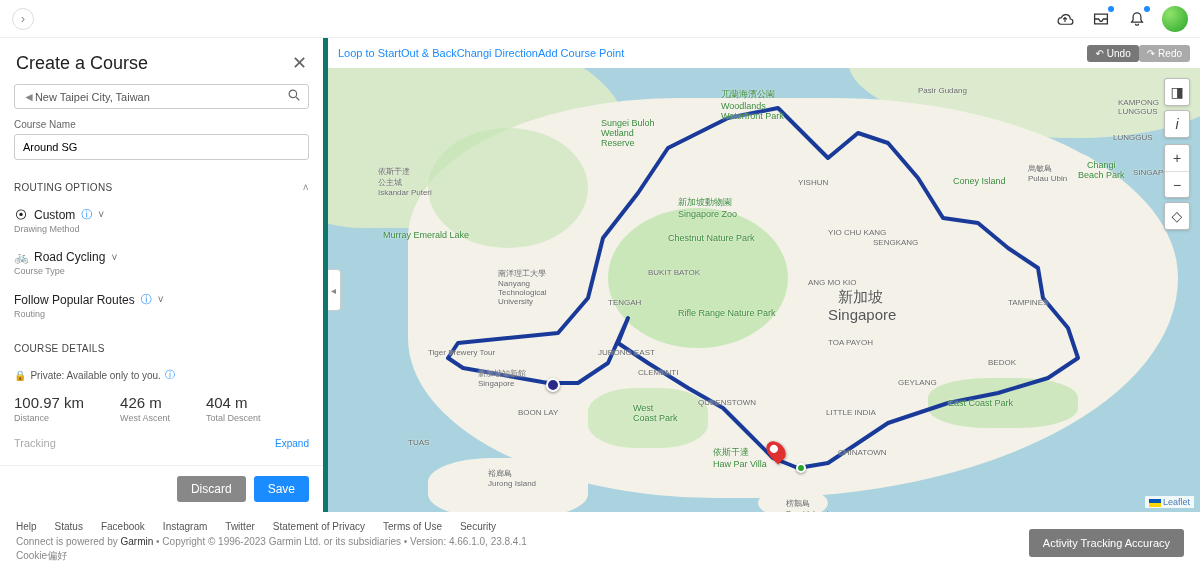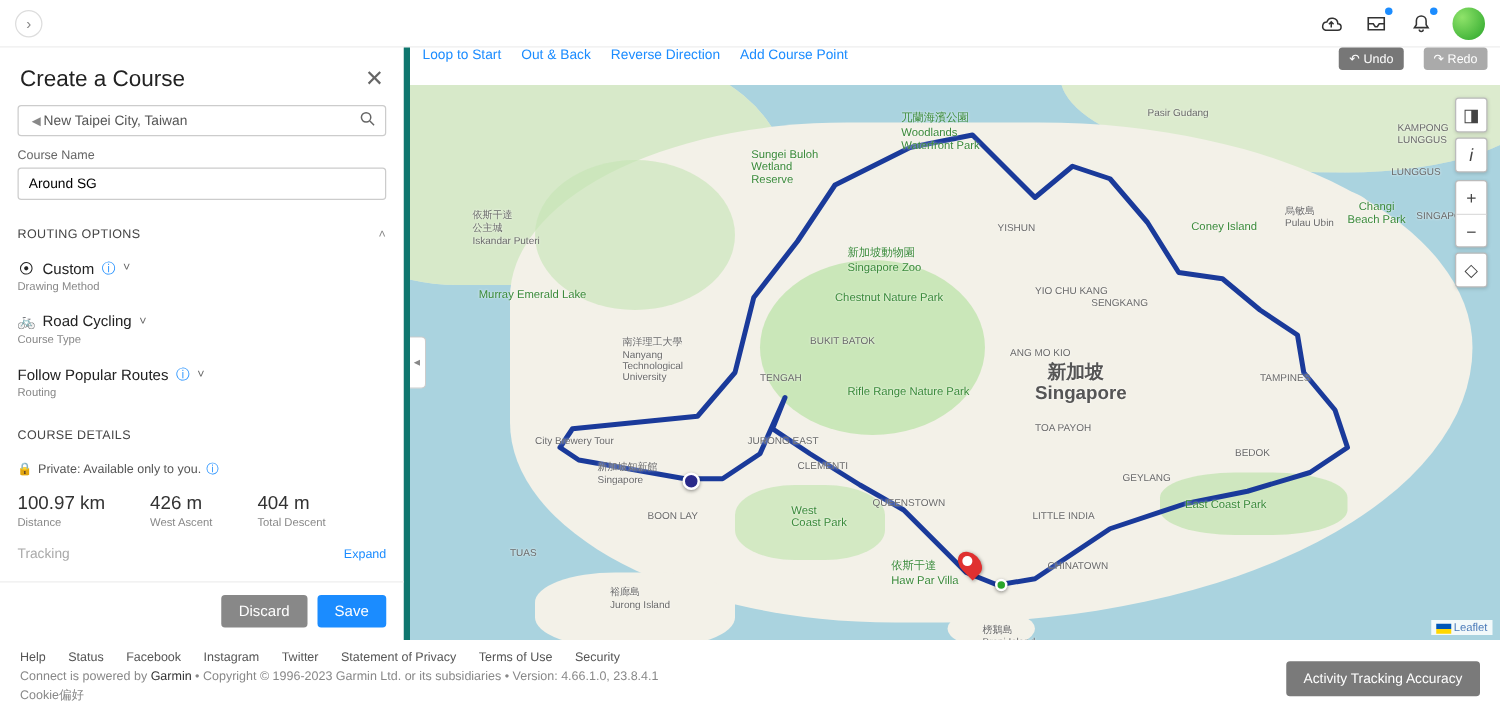--- a/index.html
+++ b/index.html
@@ -50,34 +50,34 @@
 .elev-row { display: flex; justify-content: space-between; align-items: center; font-size: 11px; color: #aaa; padding-top: 2px; }
 .elev-row .expand { color: #1b8cff; font-size: 10px; cursor: pointer; }
 
 .panel-foot { border-top: 1px solid #eee; padding: 10px 14px; display: flex; justify-content: flex-end; gap: 8px; }
 .btn { padding: 6px 14px; border: none; border-radius: 3px; font-size: 12px; cursor: pointer; }
 .btn-discard { background: #888; color: #fff; }
 .btn-save { background: #1b8cff; color: #fff; }
 
 
 .map-wrap { flex: 1; position: relative; display: flex; flex-direction: column; }
-.map-toolbar { height: 30px; display: flex; align-items: flex-start; padding: 0 10px; gap: 16px; font-size: 11px; }
+.map-toolbar { height: 30px; display: flex; align-items: center; padding: 0 10px; font-size: 11px; }
 .map-toolbar a { color: #1b8cff; text-decoration: none; cursor: pointer; }
 .map-toolbar .spacer { flex: 1; }
 .ur-btn { background: #777; color: #fff; border-radius: 3px; padding: 3px 8px; font-size: 10px; display: flex; align-items: center; gap: 3px; cursor: pointer; }
 .ur-btn.disabled { background: #aaa; }
 
 .map { flex: 1; position: relative; background: #aad3df; overflow: hidden; }
 
 
 .land { position: absolute; background: #f3f1e8; border-radius: 40% 50% 45% 55%; }
 .green { position: absolute; background: #c5e5b4; border-radius: 50%; }
 
 .map-label { position: absolute; font-size: 10px; color: #6a6a6a; white-space: nowrap; text-shadow: 0 0 2px #fff; }
-.map-label.big { font-size: 15px; color: #555; font-weight: bold; }
+.map-label.big { font-size: 15px; color: #555; }
 .map-label.cn { font-family: sans-serif; }
 .map-label.park { color: #3a8a3a; }
 
 .route { position: absolute; inset: 0; }
 
 .map-ctrl { position: absolute; right: 10px; background: #fff; border: 1px solid #bbb; border-radius: 3px; width: 26px; display: flex; flex-direction: column; align-items: center; box-shadow: 0 1px 3px rgba(0,0,0,0.15); }
 .map-ctrl div { height: 26px; width: 100%; display: flex; align-items: center; justify-content: center; cursor: pointer; font-size: 14px; color: #444; }
 .map-ctrl div + div { border-top: 1px solid #ddd; }
 
 .leaflet-tag { position: absolute; right: 6px; bottom: 4px; background: rgba(255,255,255,0.85); font-size: 9px; padding: 1px 4px; color: #4a7ab8; }
@@ -215,21 +215,21 @@
     <div class="panel-foot">
       <button class="btn btn-discard">Discard</button>
       <button class="btn btn-save">Save</button>
     </div>
   </div>
 
   <div class="map-wrap">
     <div class="map-toolbar">
       <a>Loop to Start</a>
       <a>Out &amp; Back</a>
-      <a>Reverse Direction</a>
+      <a>Changi Direction</a>
       <a>Add Course Point</a>
       <div class="spacer"></div>
       <div class="ur-btn">
           <span>↶</span>
           <span>Undo</span>
         </div>
       <div class="ur-btn disabled">
           <span>↷</span>
           <span>Redo</span>
         </div>
@@ -313,21 +313,21 @@
           <div class="map-label" style="left: 280px; top: 230px; font-size: 8px; white-space: pre;">TENGAH</div>
           <div class="map-label" style="left: 500px; top: 160px; font-size: 8px; white-space: pre;">YIO CHU KANG</div>
           <div class="map-label" style="left: 320px; top: 200px; font-size: 8px; white-space: pre;">BUKIT BATOK</div>
           <div class="map-label" style="left: 510px; top: 380px; font-size: 8px; white-space: pre;">CHINATOWN</div>
           <div class="map-label" style="left: 570px; top: 310px; font-size: 8px; white-space: pre;">GEYLANG</div>
           <div class="map-label" style="left: 498px; top: 340px; font-size: 8px; white-space: pre;">LITTLE INDIA</div>
           <div class="map-label" style="left: 790px; top: 30px; font-size: 8px; white-space: pre;">KAMPONG
 LUNGGUS</div>
           <div class="map-label" style="left: 785px; top: 65px; font-size: 8px; white-space: pre;">LUNGGUS</div>
           <div class="map-label" style="left: 805px; top: 100px; font-size: 8px; white-space: pre;">SINGAPORE</div>
-          <div class="map-label" style="left: 100px; top: 280px; font-size: 8px; white-space: pre;">City Brewery Tour</div>
+          <div class="map-label" style="left: 100px; top: 280px; font-size: 8px; white-space: pre;">Tiger Brewery Tour</div>
           <div class="map-label park" style="left: 340px; top: 165px; font-size: 9px; white-space: pre;">Chestnut Nature Park</div>
           <div class="map-label park" style="left: 55px; top: 162px; font-size: 9px; white-space: pre;">Murray Emerald Lake</div>
         </div>
 
       <div class="map-ctrl" style="top:10px;">
           <div>◨</div>
         </div>
       <div class="map-ctrl" style="top:42px;">
           <div>
             <i>i</i>

